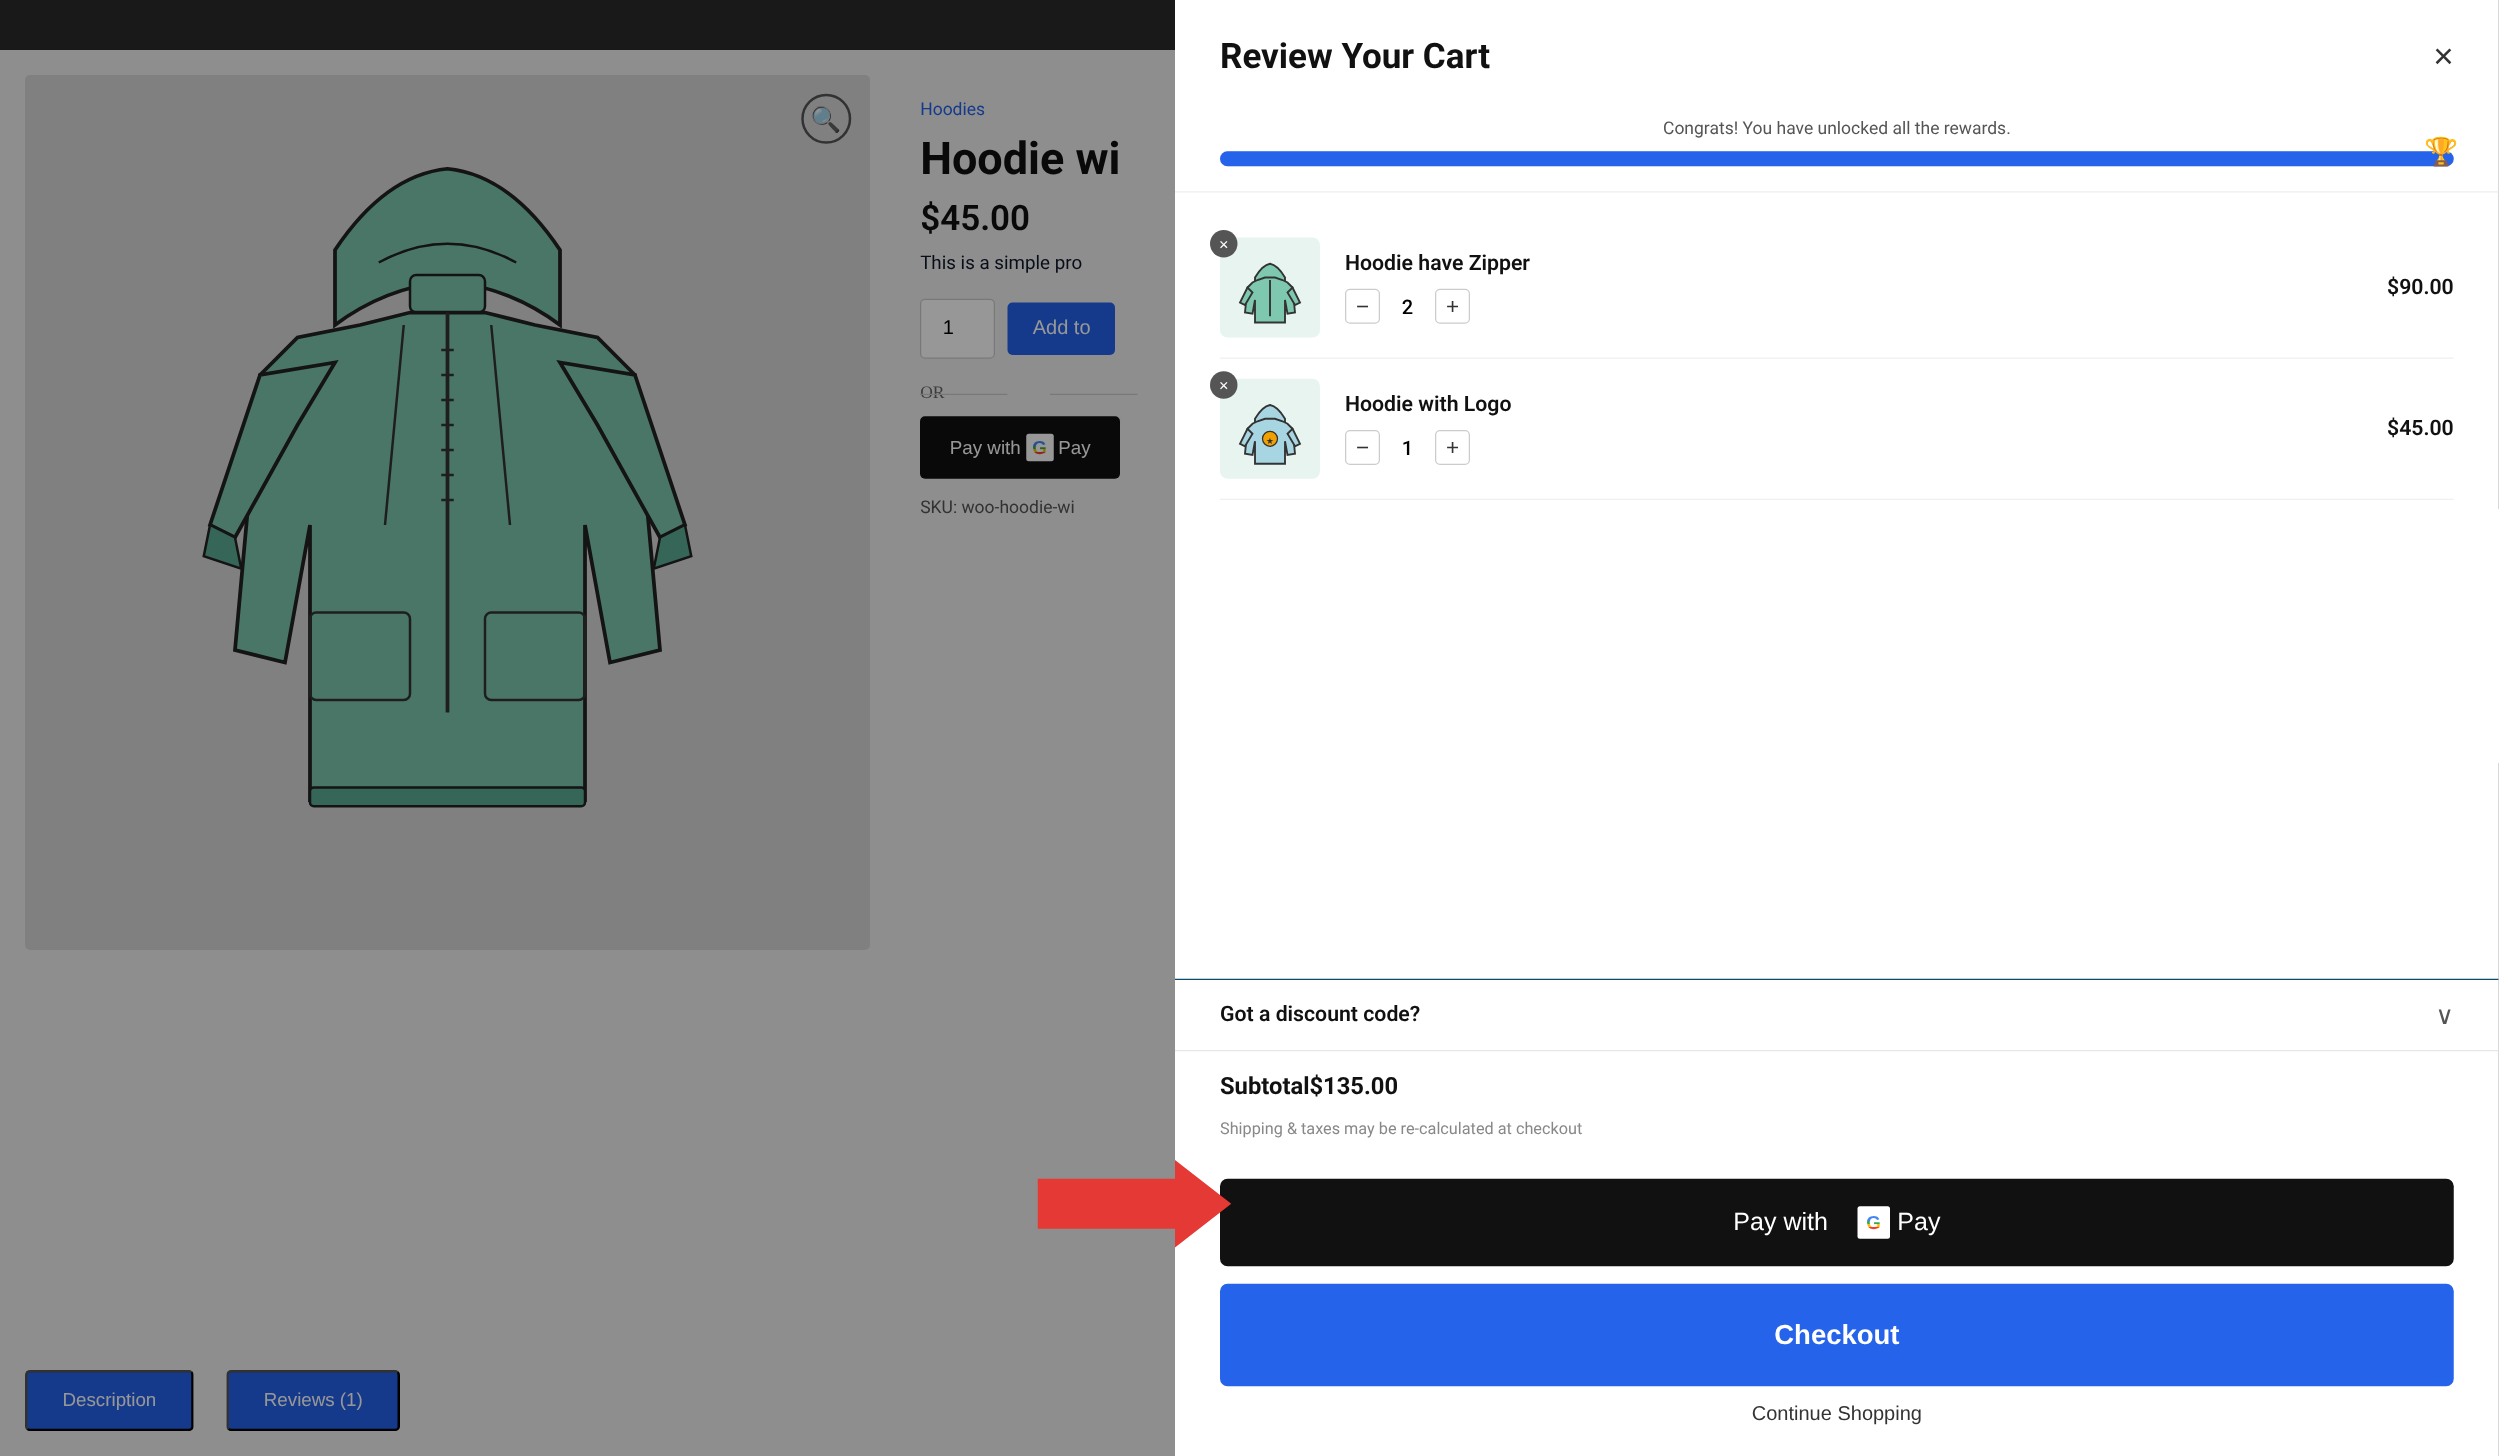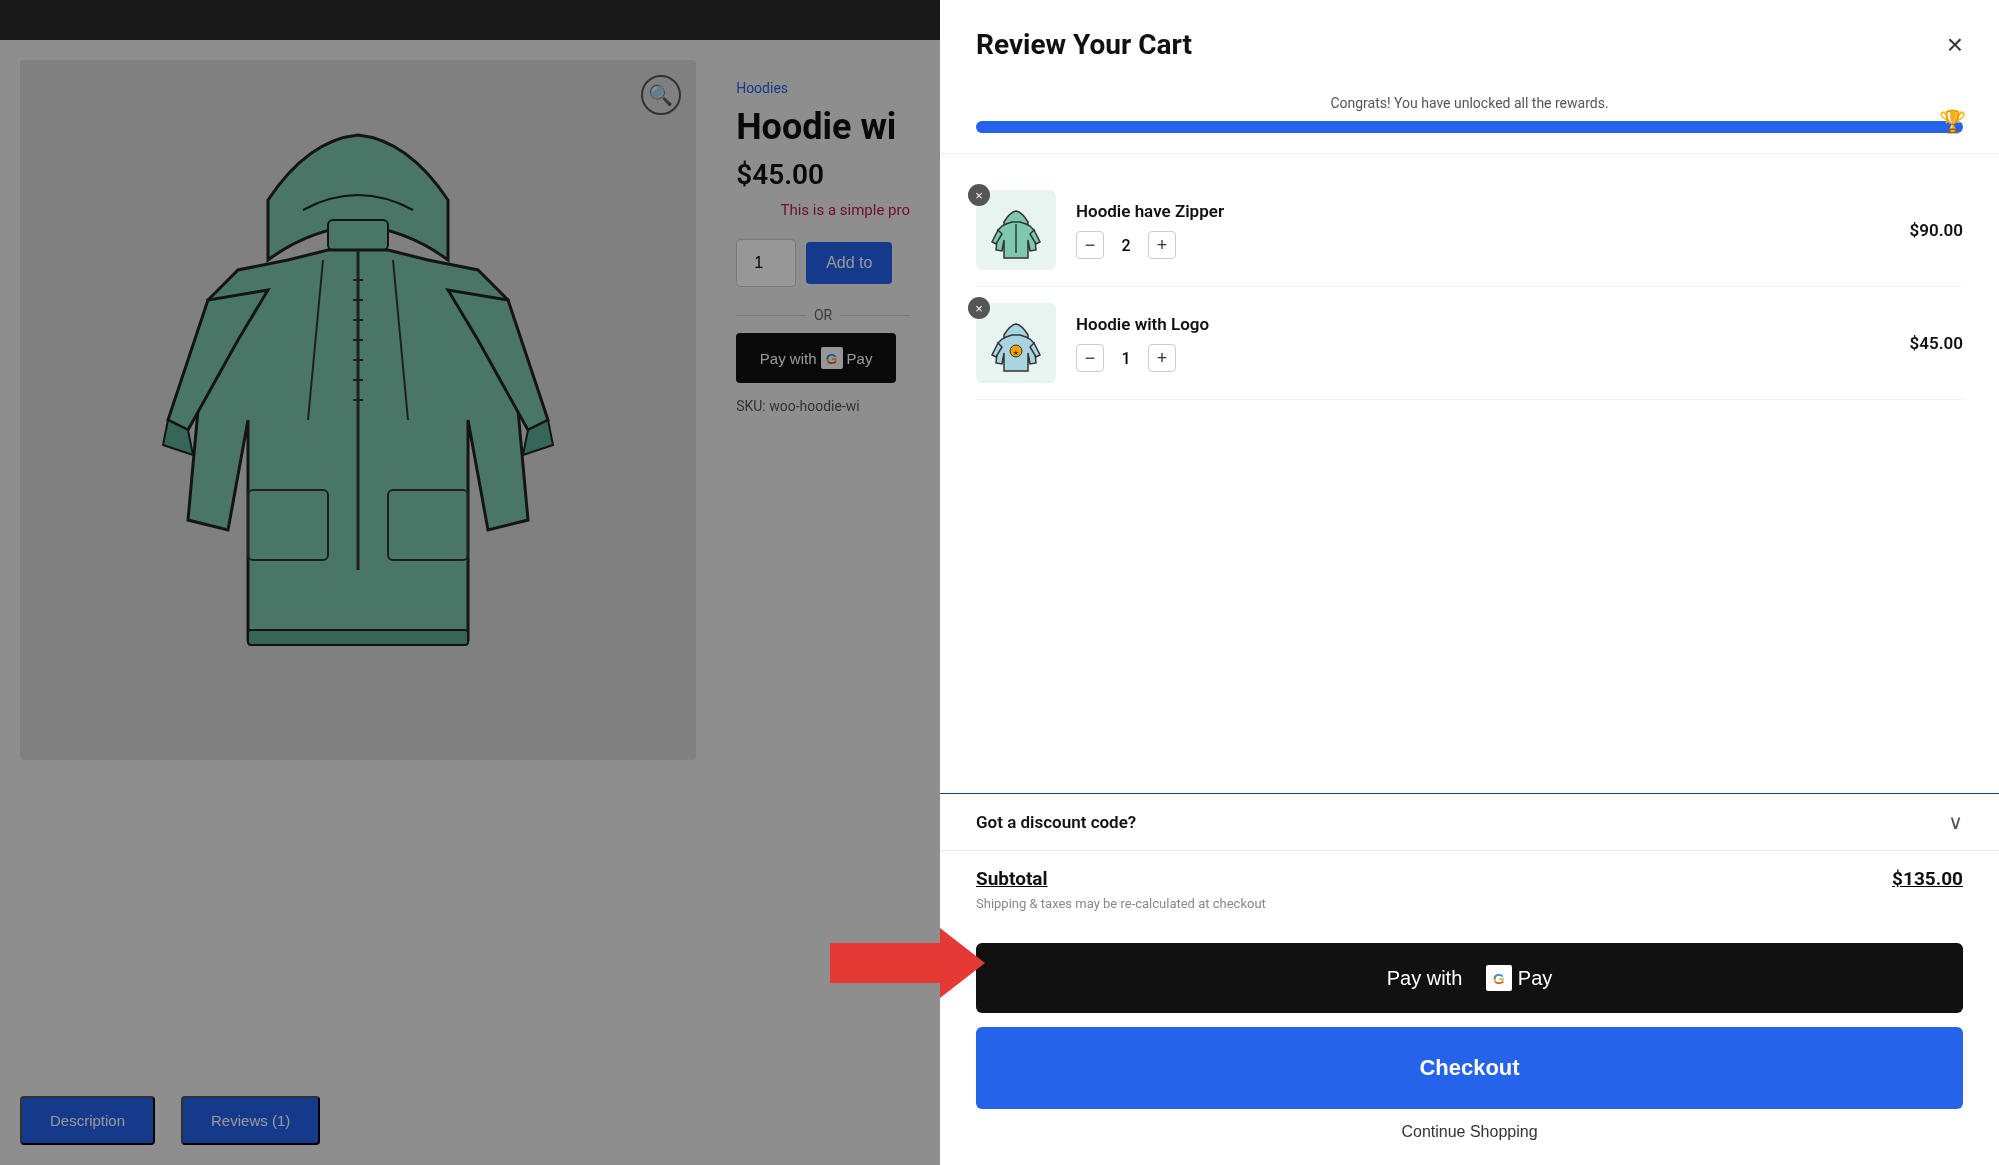--- a/index.html
+++ b/index.html
@@ -83,23 +83,22 @@
 
     .bg-product-price {
       font-size: 28px;
       font-weight: 600;
       color: #111;
       margin-bottom: 10px;
     }
 
     .bg-product-desc {
       font-size: 15px;
-      color: #be185d;
+      color: #0f172a;
       margin-bottom: 20px;
-      text-align: right;
     }
 
     .bg-add-to-cart {
       display: flex;
       gap: 10px;
       align-items: center;
       margin-bottom: 20px;
     }
 
     .bg-qty-input {
@@ -115,25 +114,25 @@
       background: #2563eb;
       color: white;
       border: none;
       padding: 12px 20px;
       font-size: 16px;
       border-radius: 4px;
       cursor: pointer;
     }
 
     .bg-or-divider {
-      text-align: center;
       color: #666;
       font-size: 14px;
       margin: 10px 0;
       position: relative;
+      font-family: Liberation Serif, serif;
     }
 
     .bg-or-divider::before, .bg-or-divider::after {
       content: '';
       position: absolute;
       top: 50%;
       width: 40%;
       height: 1px;
       background: #ccc;
     }
@@ -376,24 +375,22 @@
     }
 
     
     .subtotal-section {
       padding: 16px 36px;
       border-top: 1px solid #e5e7eb;
     }
 
     .subtotal-row {
       display: flex;
-      justify-content: space-between;
-      align-items: center;
-      margin-bottom: 6px;
-      text-decoration: underline;
+      align-items: center;
+      margin-bottom: 16px;
     }
 
     .subtotal-label {
       font-size: 19px;
       font-weight: 700;
       color: #111;
     }
 
     .subtotal-value {
       font-size: 19px;

